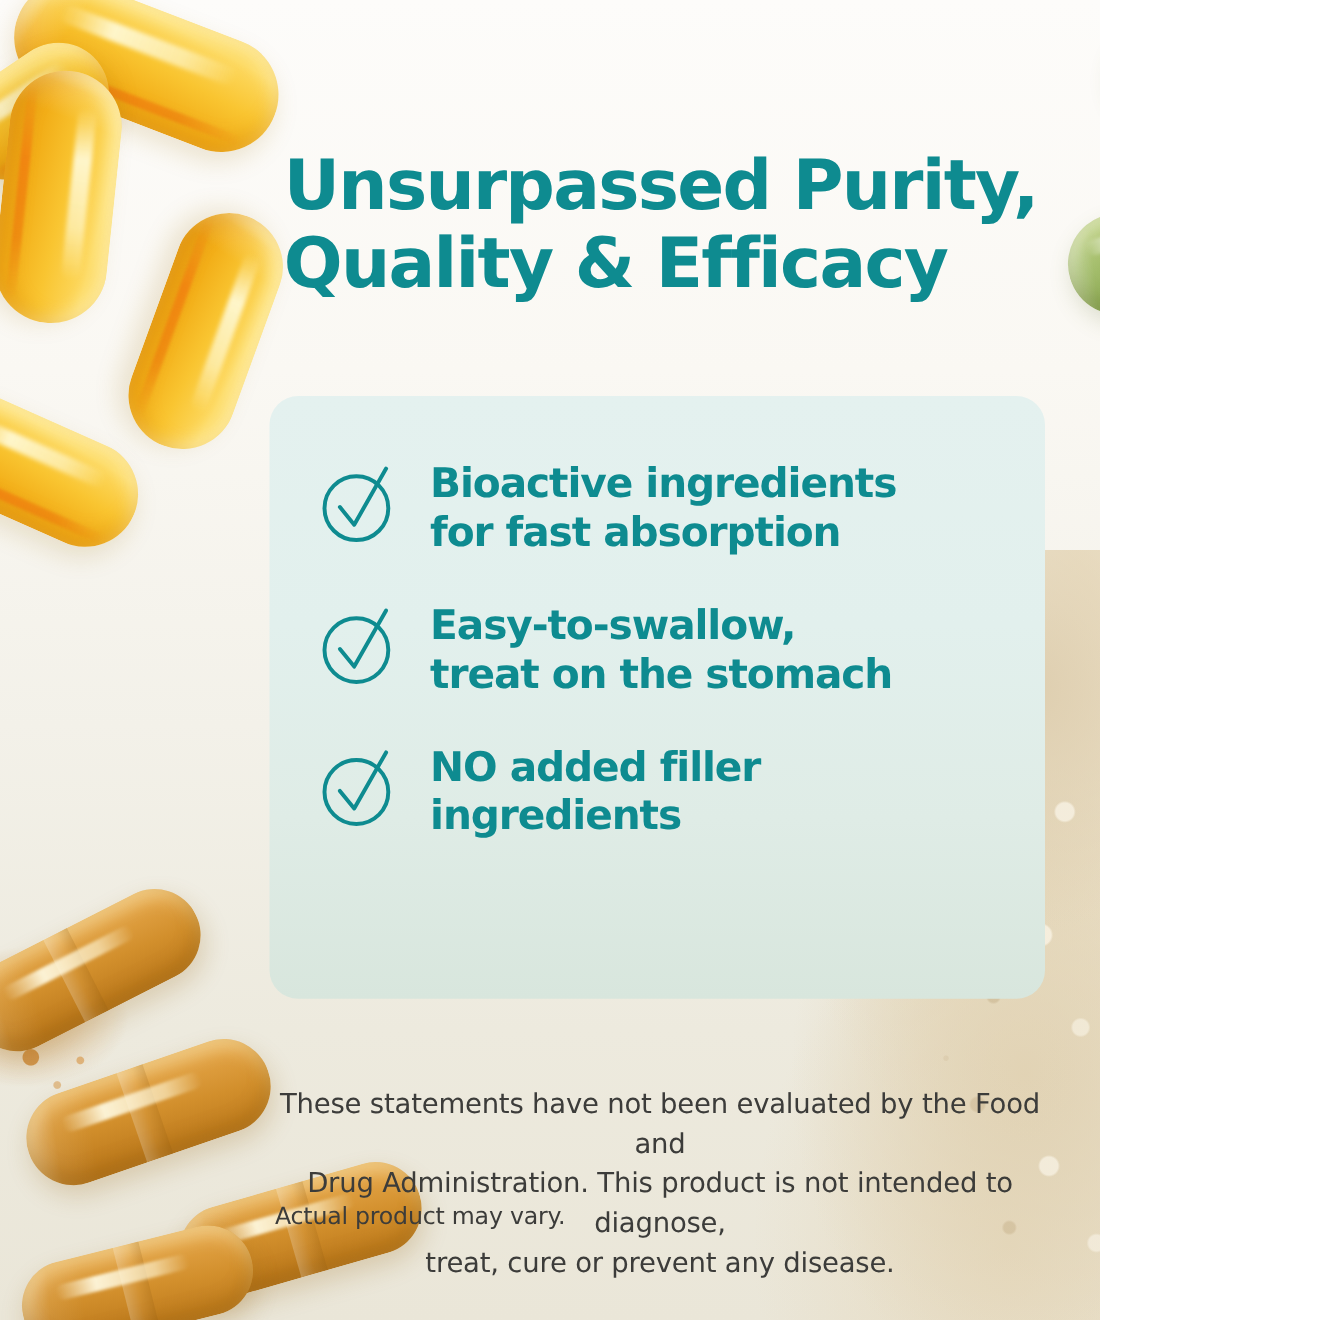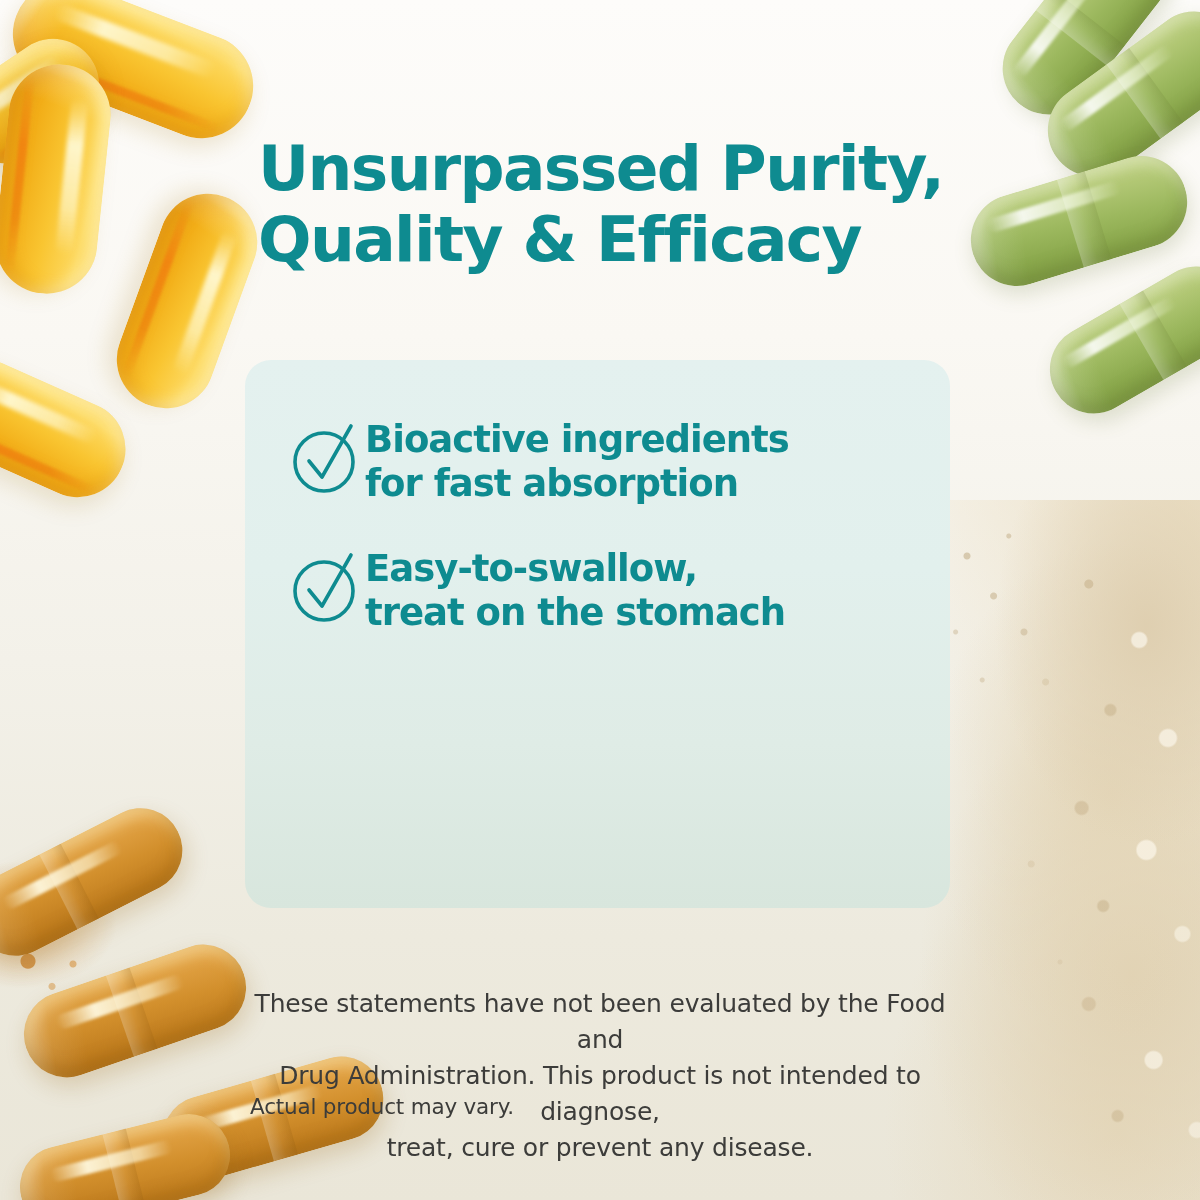--- a/index.html
+++ b/index.html
@@ -8,21 +8,21 @@
   }
   body {
     width: 1200px;
     height: 1200px;
     overflow: hidden;
     font-family: "Liberation Sans", sans-serif;
   }
 
   #poster {
     position: relative;
-    width: 1200px;
+    width: 1000px;
     height: 1200px;
     background: linear-gradient(180deg,
         #fdfcfa 0%,
         #faf8f3 28%,
         #f3f1e9 55%,
         #edeade 78%,
         #eae6d8 100%);
     overflow: hidden;
   }
 
@@ -306,20 +306,21 @@
         #e2f0ed 38%,
         #dfece6 70%,
         #d8e6dd 100%);
     box-sizing: border-box;
     padding: 56px 40px 44px 44px;
   }
 
   .benefit-row {
     display: flex;
     align-items: flex-start;
+    gap: 26px;
     margin-bottom: 38px;
   }
   .benefit-row:last-child { margin-bottom: 0; }
 
   .check-icon {
     flex: 0 0 auto;
     width: 76px;
     height: 76px;
     margin-top: 4px;
   }
@@ -432,20 +433,30 @@
         <span class="check-icon">
           <svg viewBox="0 0 76 76" width="76" height="76" aria-hidden="true">
             <ellipse cx="35" cy="42" rx="29" ry="29" fill="none" stroke="#0e8b90" stroke-width="3.6"></ellipse>
             <path d="M20 41 L33 57 L62 6" fill="none" stroke="#0e8b90" stroke-width="3.6" stroke-linecap="round" stroke-linejoin="round"></path>
           </svg>
         </span>
         <span class="benefit-text">Easy-to-swallow,
 treat on the stomach</span>
       </div>
 
+      <div class="benefit-row">
+        <span class="check-icon">
+          <svg viewBox="0 0 76 76" width="76" height="76" aria-hidden="true">
+            <ellipse cx="35" cy="42" rx="29" ry="29" fill="none" stroke="#0e8b90" stroke-width="3.6"></ellipse>
+            <path d="M20 41 L33 57 L62 6" fill="none" stroke="#0e8b90" stroke-width="3.6" stroke-linecap="round" stroke-linejoin="round"></path>
+          </svg>
+        </span>
+        <span class="benefit-text">NO added filler
+ingredients</span>
+      </div>
 
     </div>
 
     <p id="disclaimer">These statements have not been evaluated by the Food and
 Drug Administration. This product is not intended to diagnose,
 treat, cure or prevent any disease.</p>
 
     <p id="product-note">Actual product may vary.</p>
 
   </div>

